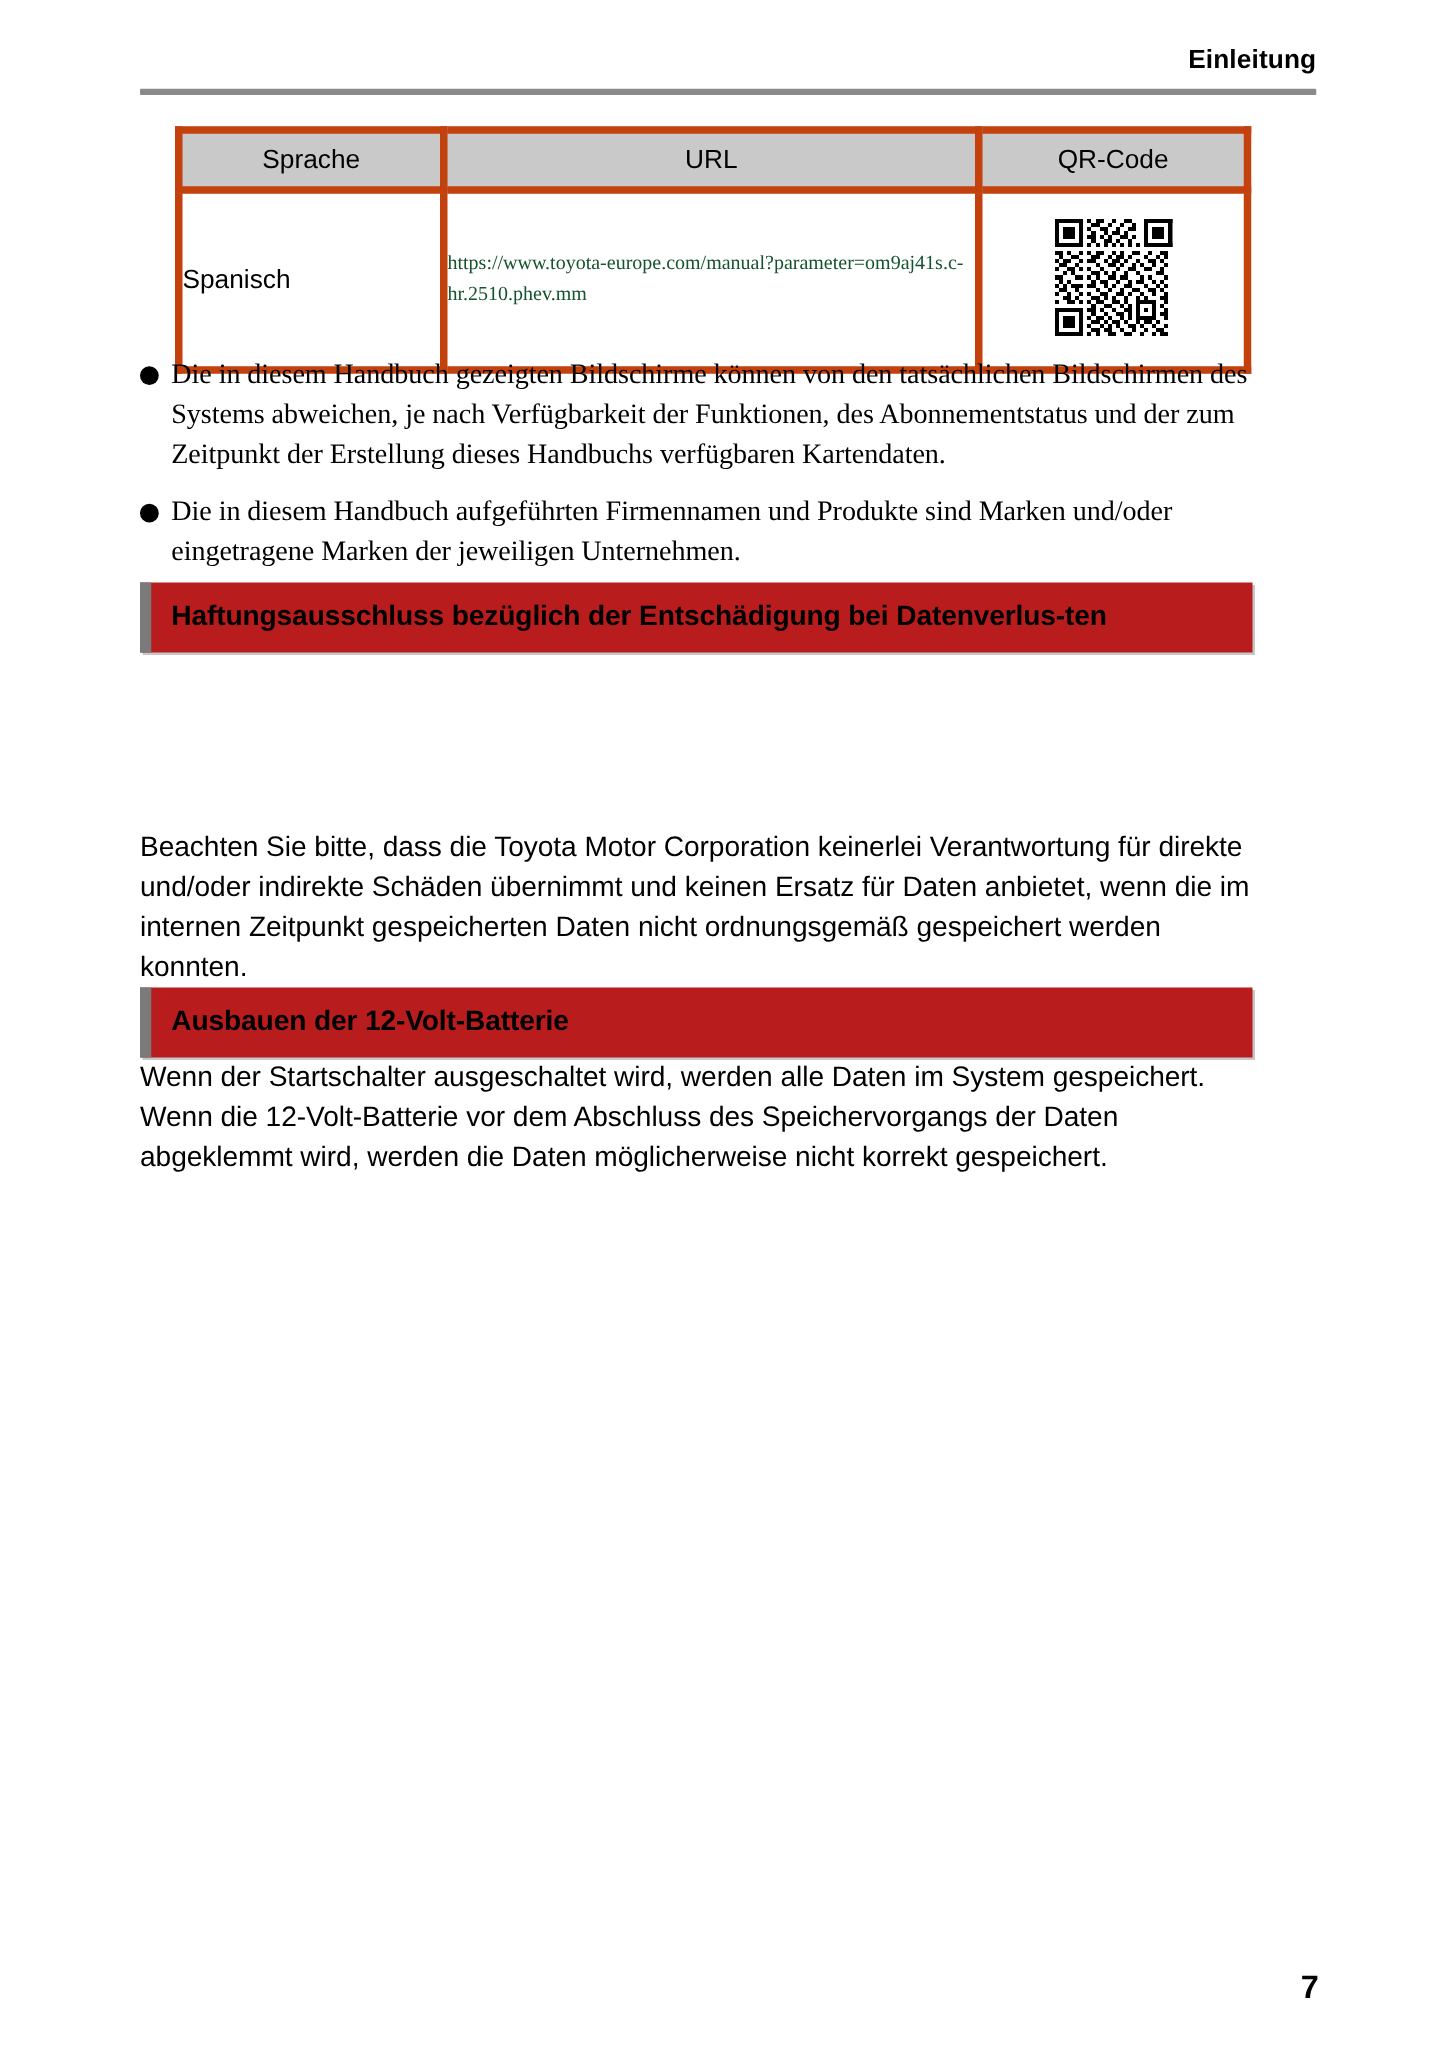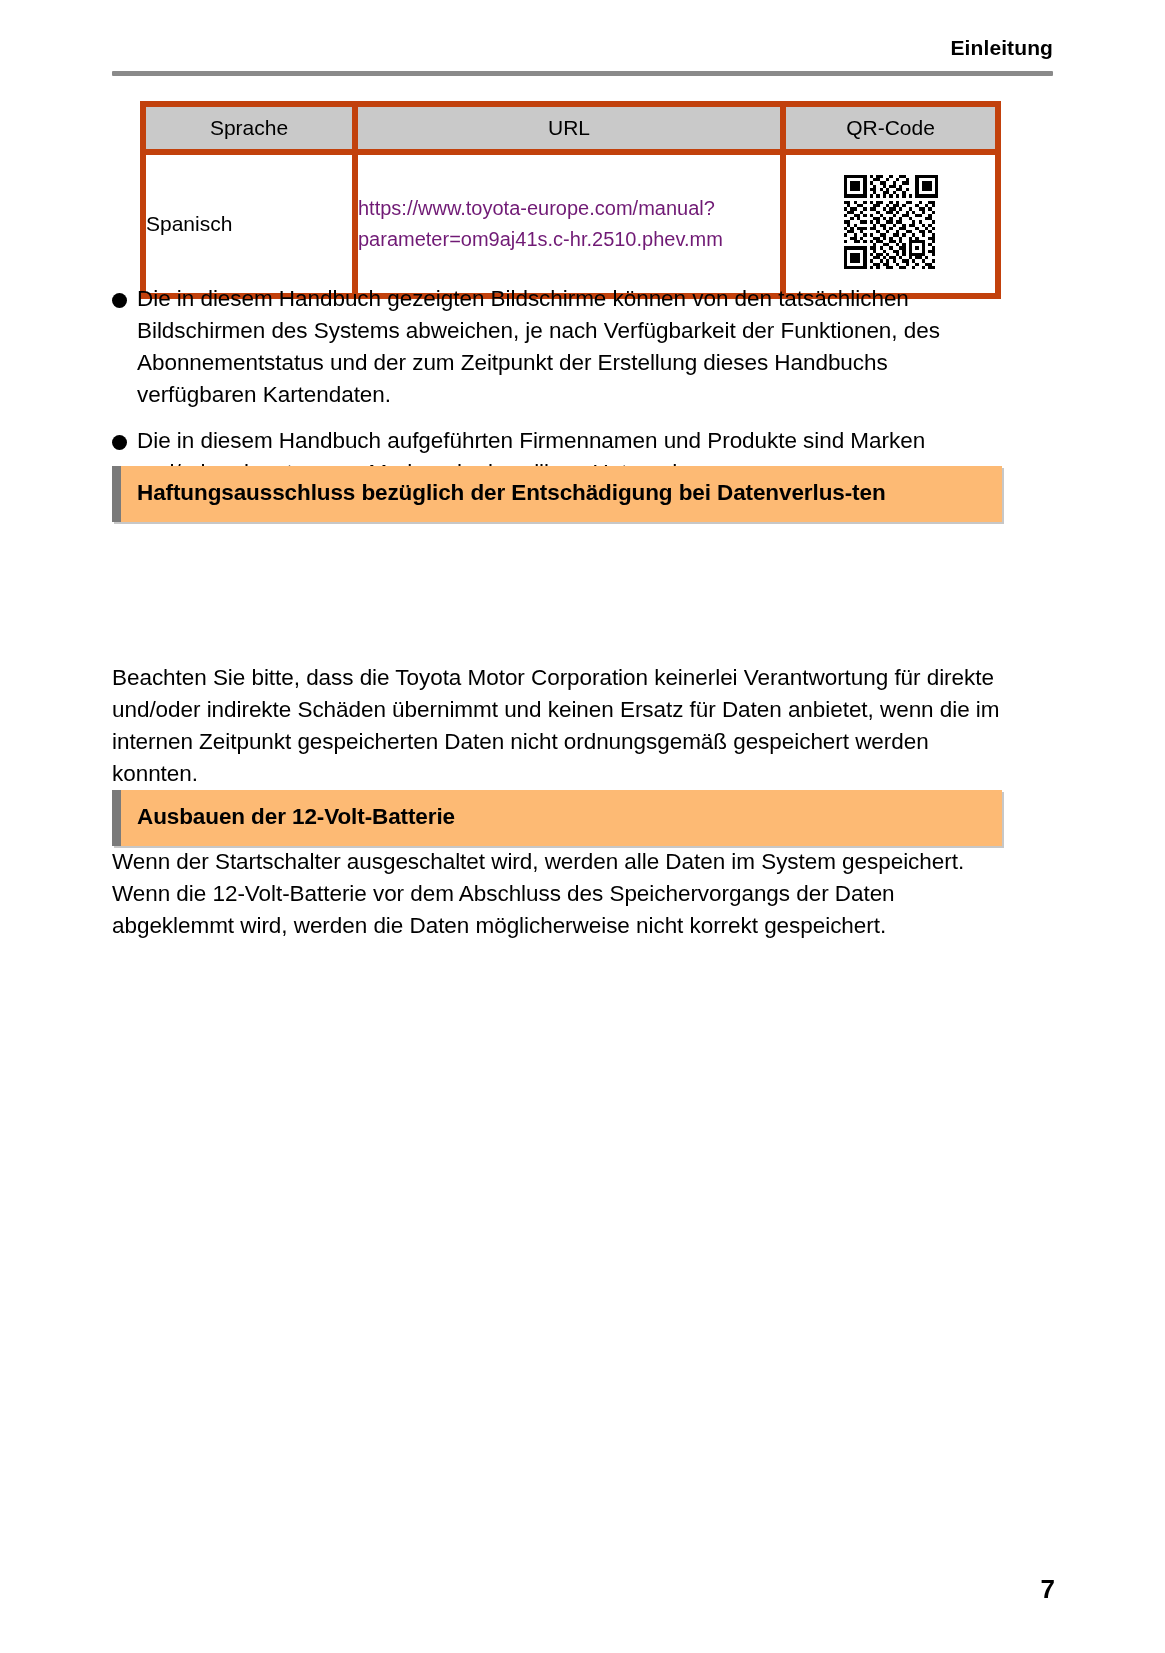--- a/index.html
+++ b/index.html
@@ -74,42 +74,44 @@
   .cell-lang {
     font-size: 21px;
     padding-left: 14px;
     height: 138px;
   }
   .cell-url {
     height: 138px;
     padding: 0 22px;
   }
   .url-link {
-    color: #701a75;
-    font-size: 20px;
+    color: #14532d;
+    font-size: 16px;
     line-height: 1.55;
     word-break: break-word;
     display: block;
     text-decoration: none;
+    font-family: Liberation Serif, serif;
   }
   .cell-qr {
     text-align: center;
     height: 138px;
   }
   .qr-wrap {
     display: inline-block;
     line-height: 0;
   }
 
   
   .bullets {
     position: absolute;
     top: 283px;
     left: 112px;
     width: 890px;
+    font-family: Liberation Serif, serif;
   }
   .bullet-row {
     display: flex;
     align-items: flex-start;
     margin-bottom: 14px;
   }
   .bullet-dot {
     flex: 0 0 auto;
     width: 15px;
     height: 15px;
@@ -122,21 +124,21 @@
     font-size: 22.5px;
     line-height: 1.42;
     letter-spacing: -0.05px;
   }
 
   
   .sec-head {
     position: absolute;
     left: 112px;
     width: 890px;
-    background: #fdba74;
+    background: #b91c1c;
     display: flex;
     align-items: stretch;
     box-shadow: 2px 2px 0 rgba(0,0,0,0.22);
   }
   .sec-accent {
     flex: 0 0 auto;
     width: 9px;
     background: #7a7a7a;
   }
   .sec-title {

